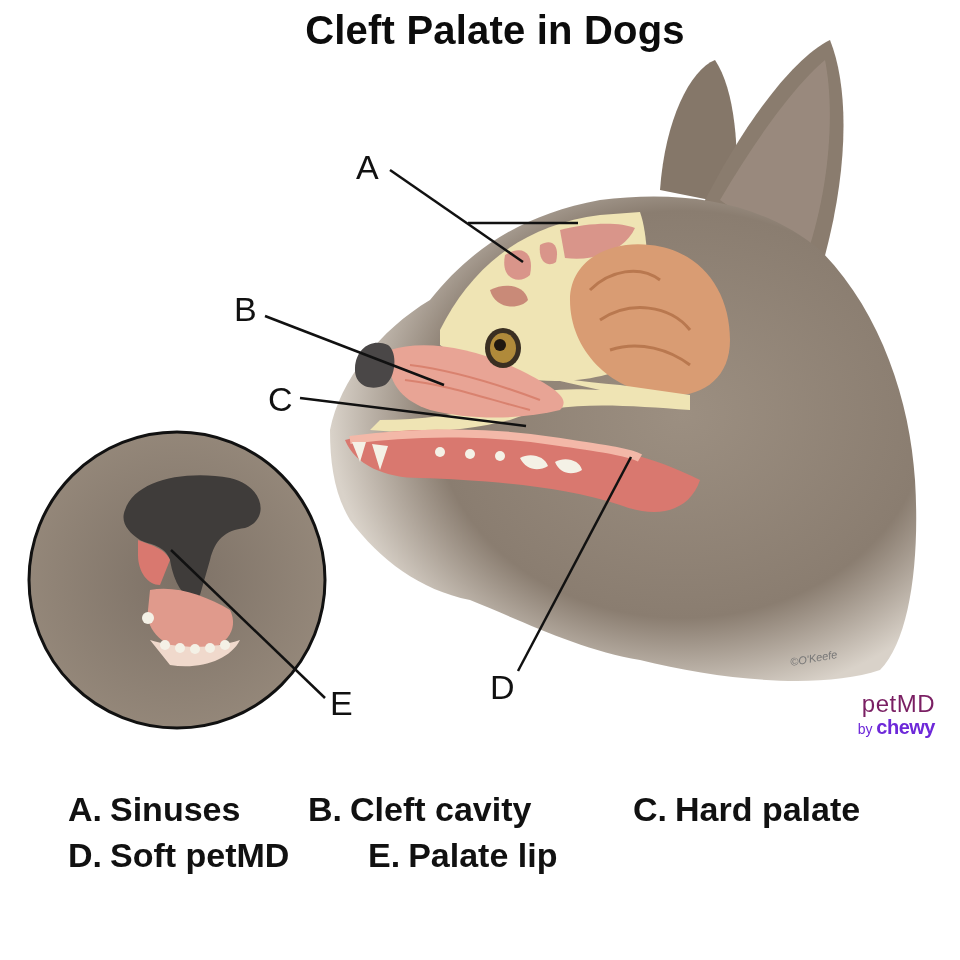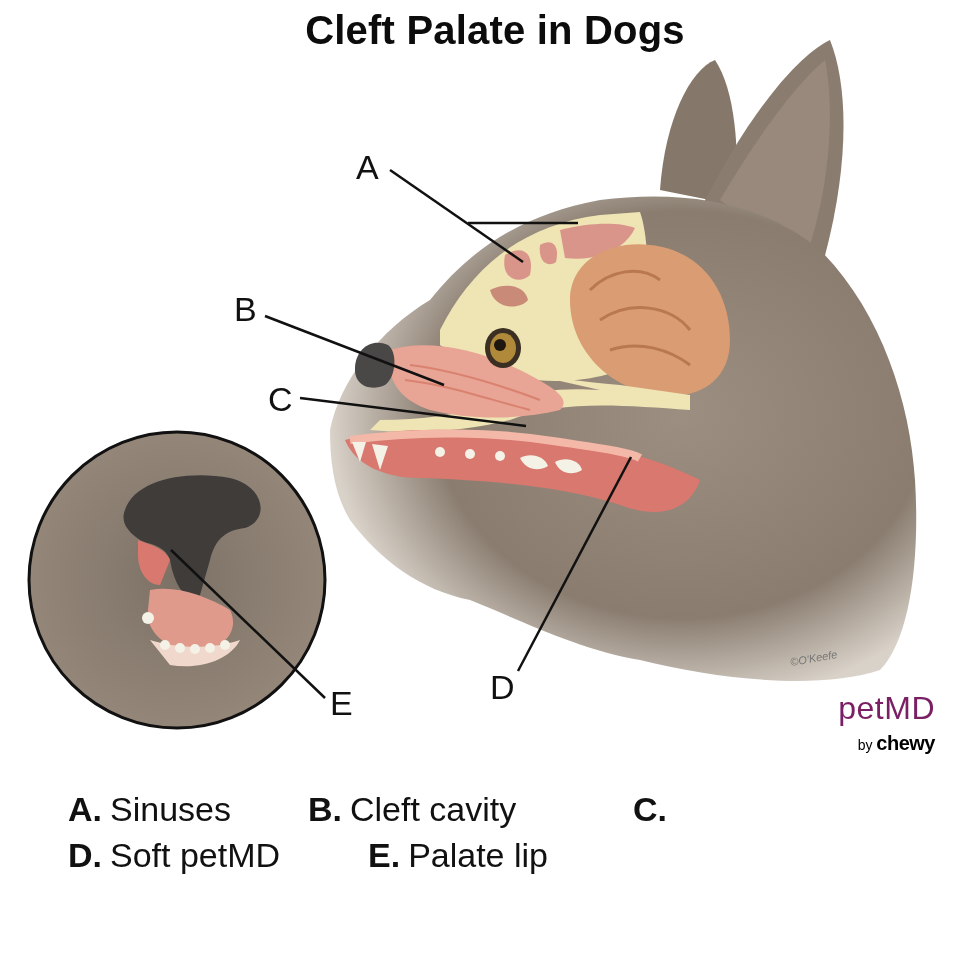--- a/index.html
+++ b/index.html
@@ -4,24 +4,24 @@
 <style>
   html,body{margin:0;padding:0;background:#ffffff;}
   body{width:960px;height:960px;position:relative;overflow:hidden;font-family:"Liberation Sans","DejaVu Sans",sans-serif;color:#111;}
   .title{position:absolute;left:0;top:8px;width:990px;text-align:center;font-weight:700;font-size:40px;letter-spacing:0.2px;color:#0c0c0c;}
   .art{position:absolute;left:0;top:0;width:960px;height:960px;}
   .callout{position:absolute;font-size:34px;font-weight:400;color:#111;line-height:1;}
   .legend{position:absolute;left:68px;top:786px;width:880px;font-size:34px;line-height:46px;}
   .legend-row{display:flex;white-space:nowrap;}
   .legend-item{display:inline-flex;align-items:baseline;}
   .legend-key{font-weight:700;margin-right:8px;}
-  .legend-text{font-weight:400;}
+  .legend-text{font-weight:700;}
   .brand{position:absolute;left:795px;top:692px;width:140px;text-align:right;}
-  .brand-main{font-size:32px;color:#7a1f63;font-weight:400;letter-spacing:0.5px;line-height:1;}
-  .brand-sub{margin-top:8px;font-size:14px;color:#000000;}
+  .brand-main{font-size:24px;color:#7a1f63;font-weight:400;letter-spacing:0.5px;line-height:1;}
+  .brand-sub{margin-top:0;font-size:14px;color:#6d28d9;}
   .brand-sub b{font-size:20px;font-weight:900;letter-spacing:-0.5px;}
   .signature{position:absolute;left:790px;top:652px;font-size:11px;color:#777;font-style:italic;transform:rotate(-10deg);}
 </style>
 </head>
 <body>
 
 <svg class="art" viewBox="0 0 960 960" xmlns="http://www.w3.org/2000/svg">
   <defs>
     <radialGradient id="furGrad" cx="0.6" cy="0.45" r="0.6">
       <stop offset="0" stop-color="#9c8f81"></stop>
@@ -125,20 +125,21 @@
     <span class="legend-item" style="width:240px;">
       <span class="legend-key">A.</span>
       <span class="legend-text">Sinuses</span>
     </span>
     <span class="legend-item" style="width:325px;">
       <span class="legend-key">B.</span>
       <span class="legend-text">Cleft cavity</span>
     </span>
     <span class="legend-item">
       <span class="legend-key">C.</span>
+      <span class="legend-text">Hard palate</span>
     </span>
   </div>
   <div class="legend-row">
     <span class="legend-item" style="width:300px;">
       <span class="legend-key">D.</span>
       <span class="legend-text">Soft petMD</span>
     </span>
     <span class="legend-item">
       <span class="legend-key">E.</span>
       <span class="legend-text">Palate lip</span>

